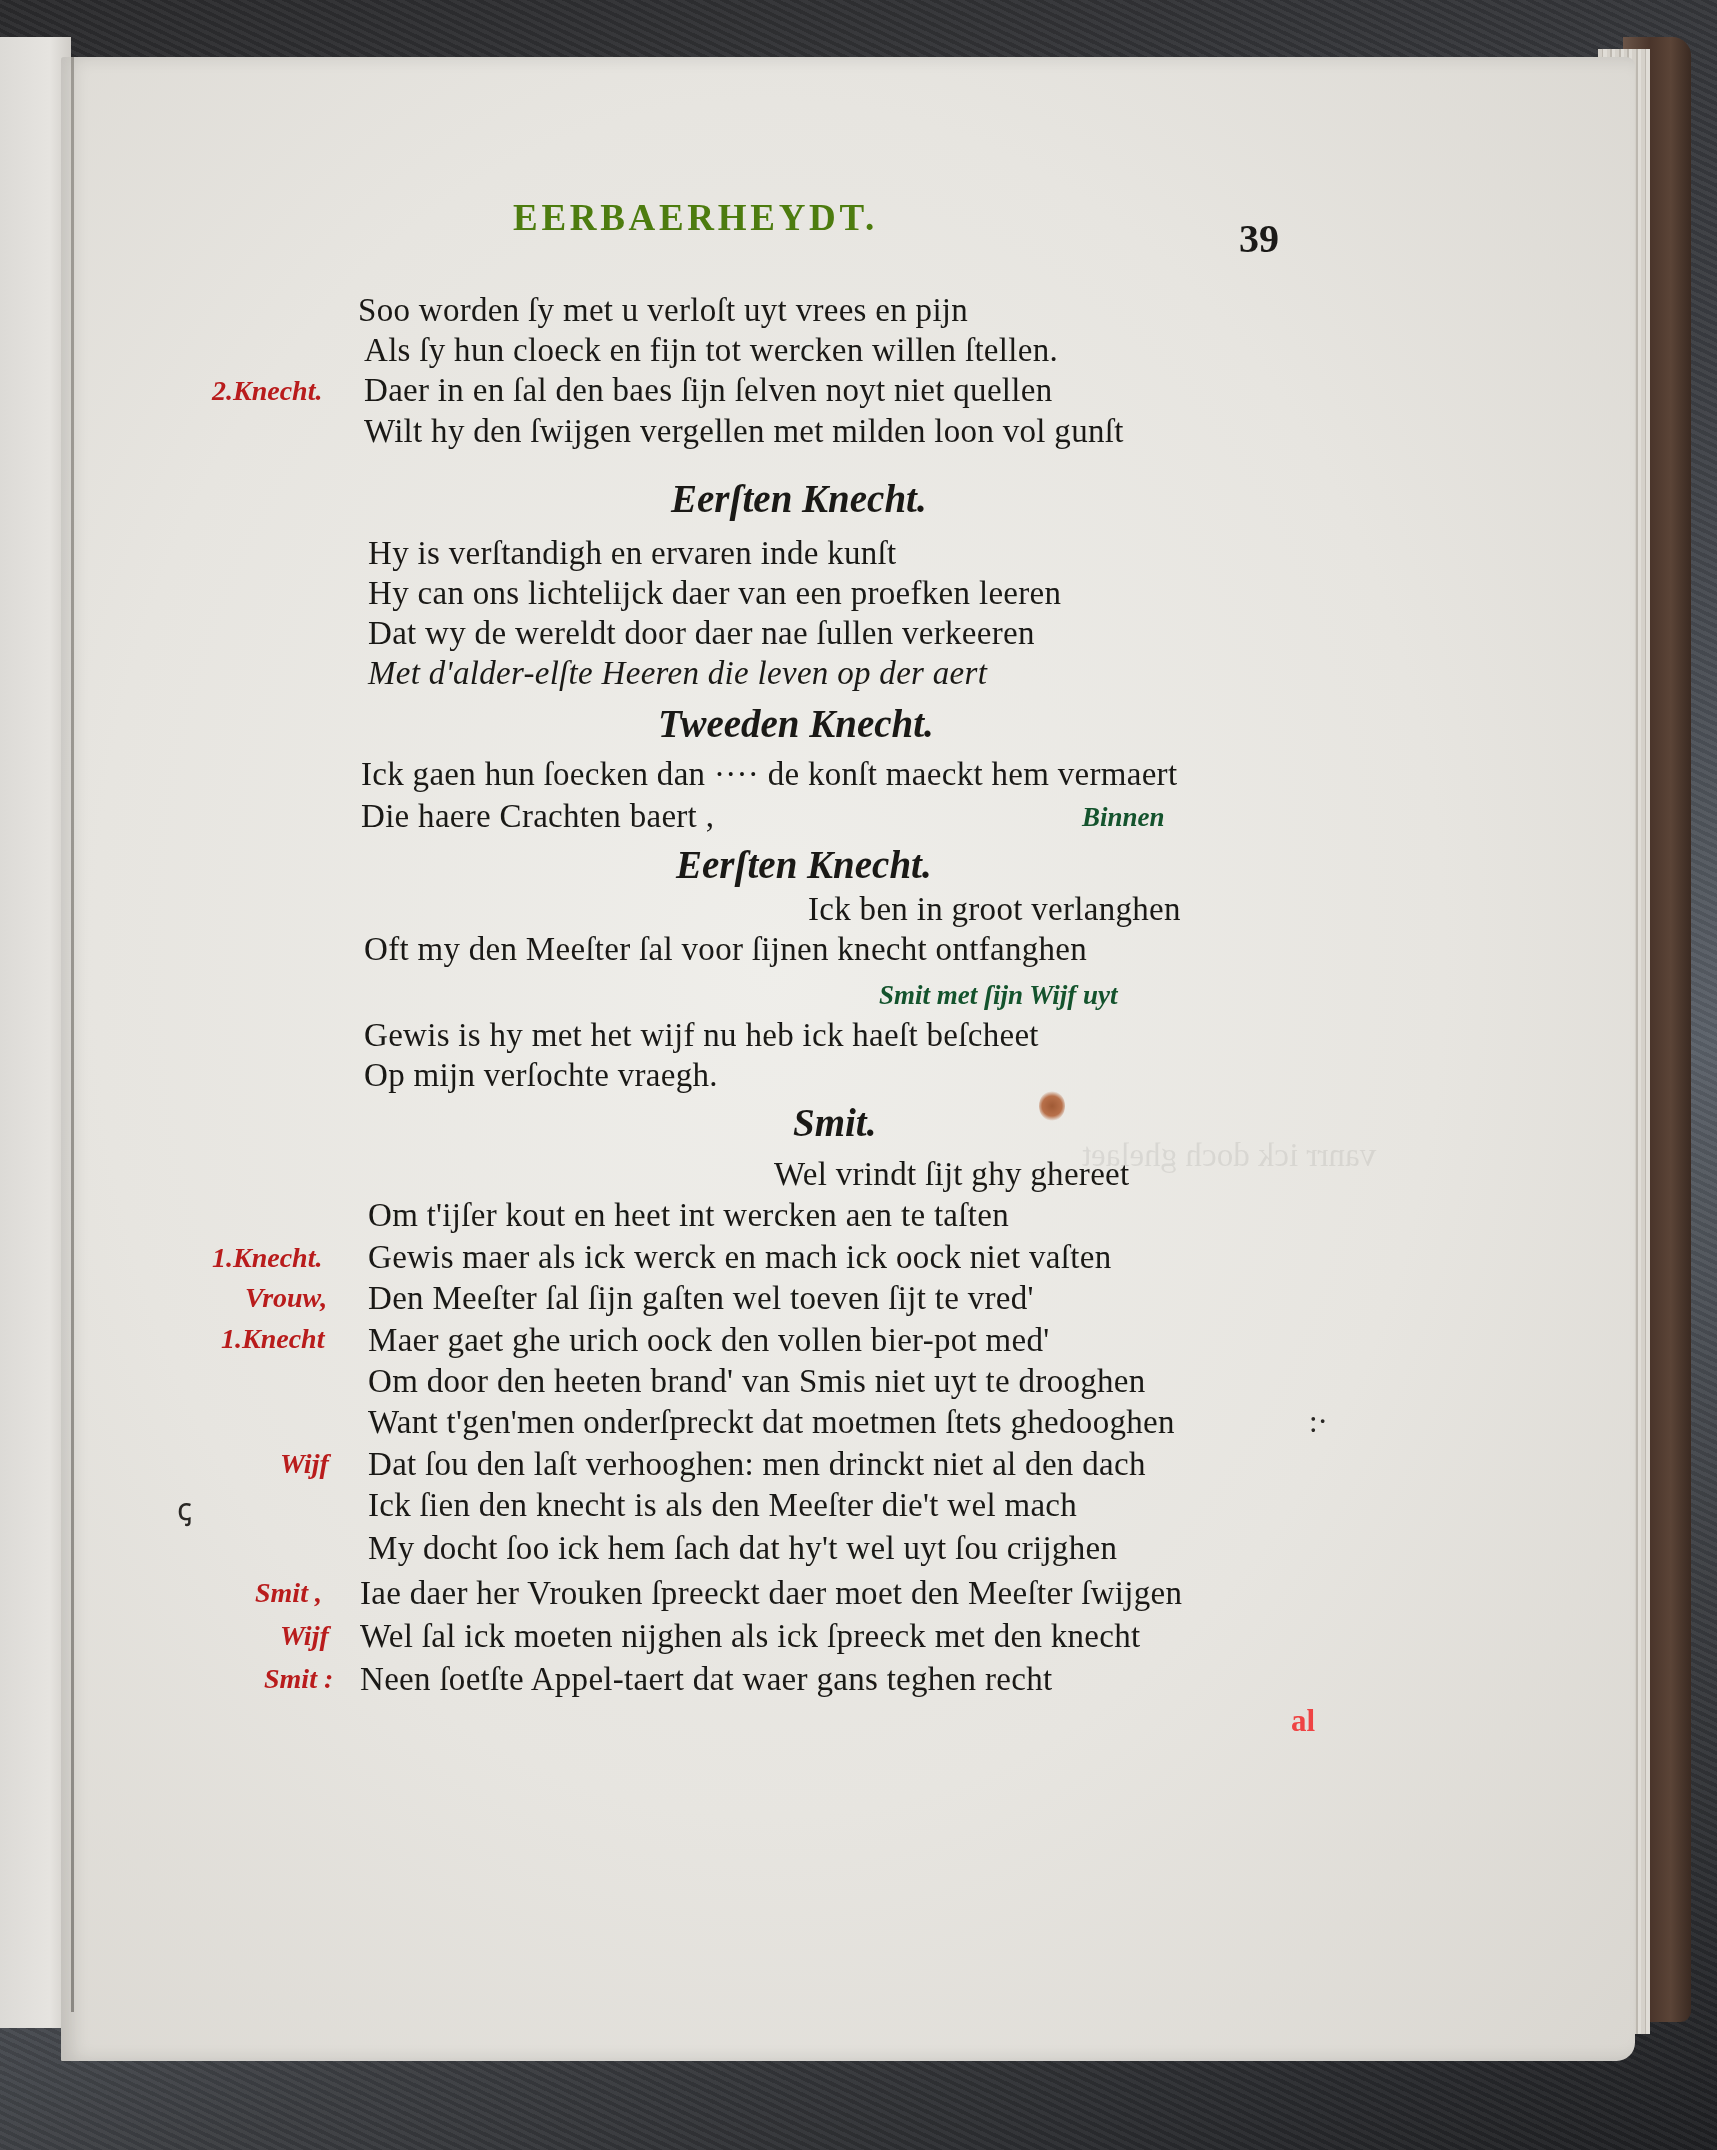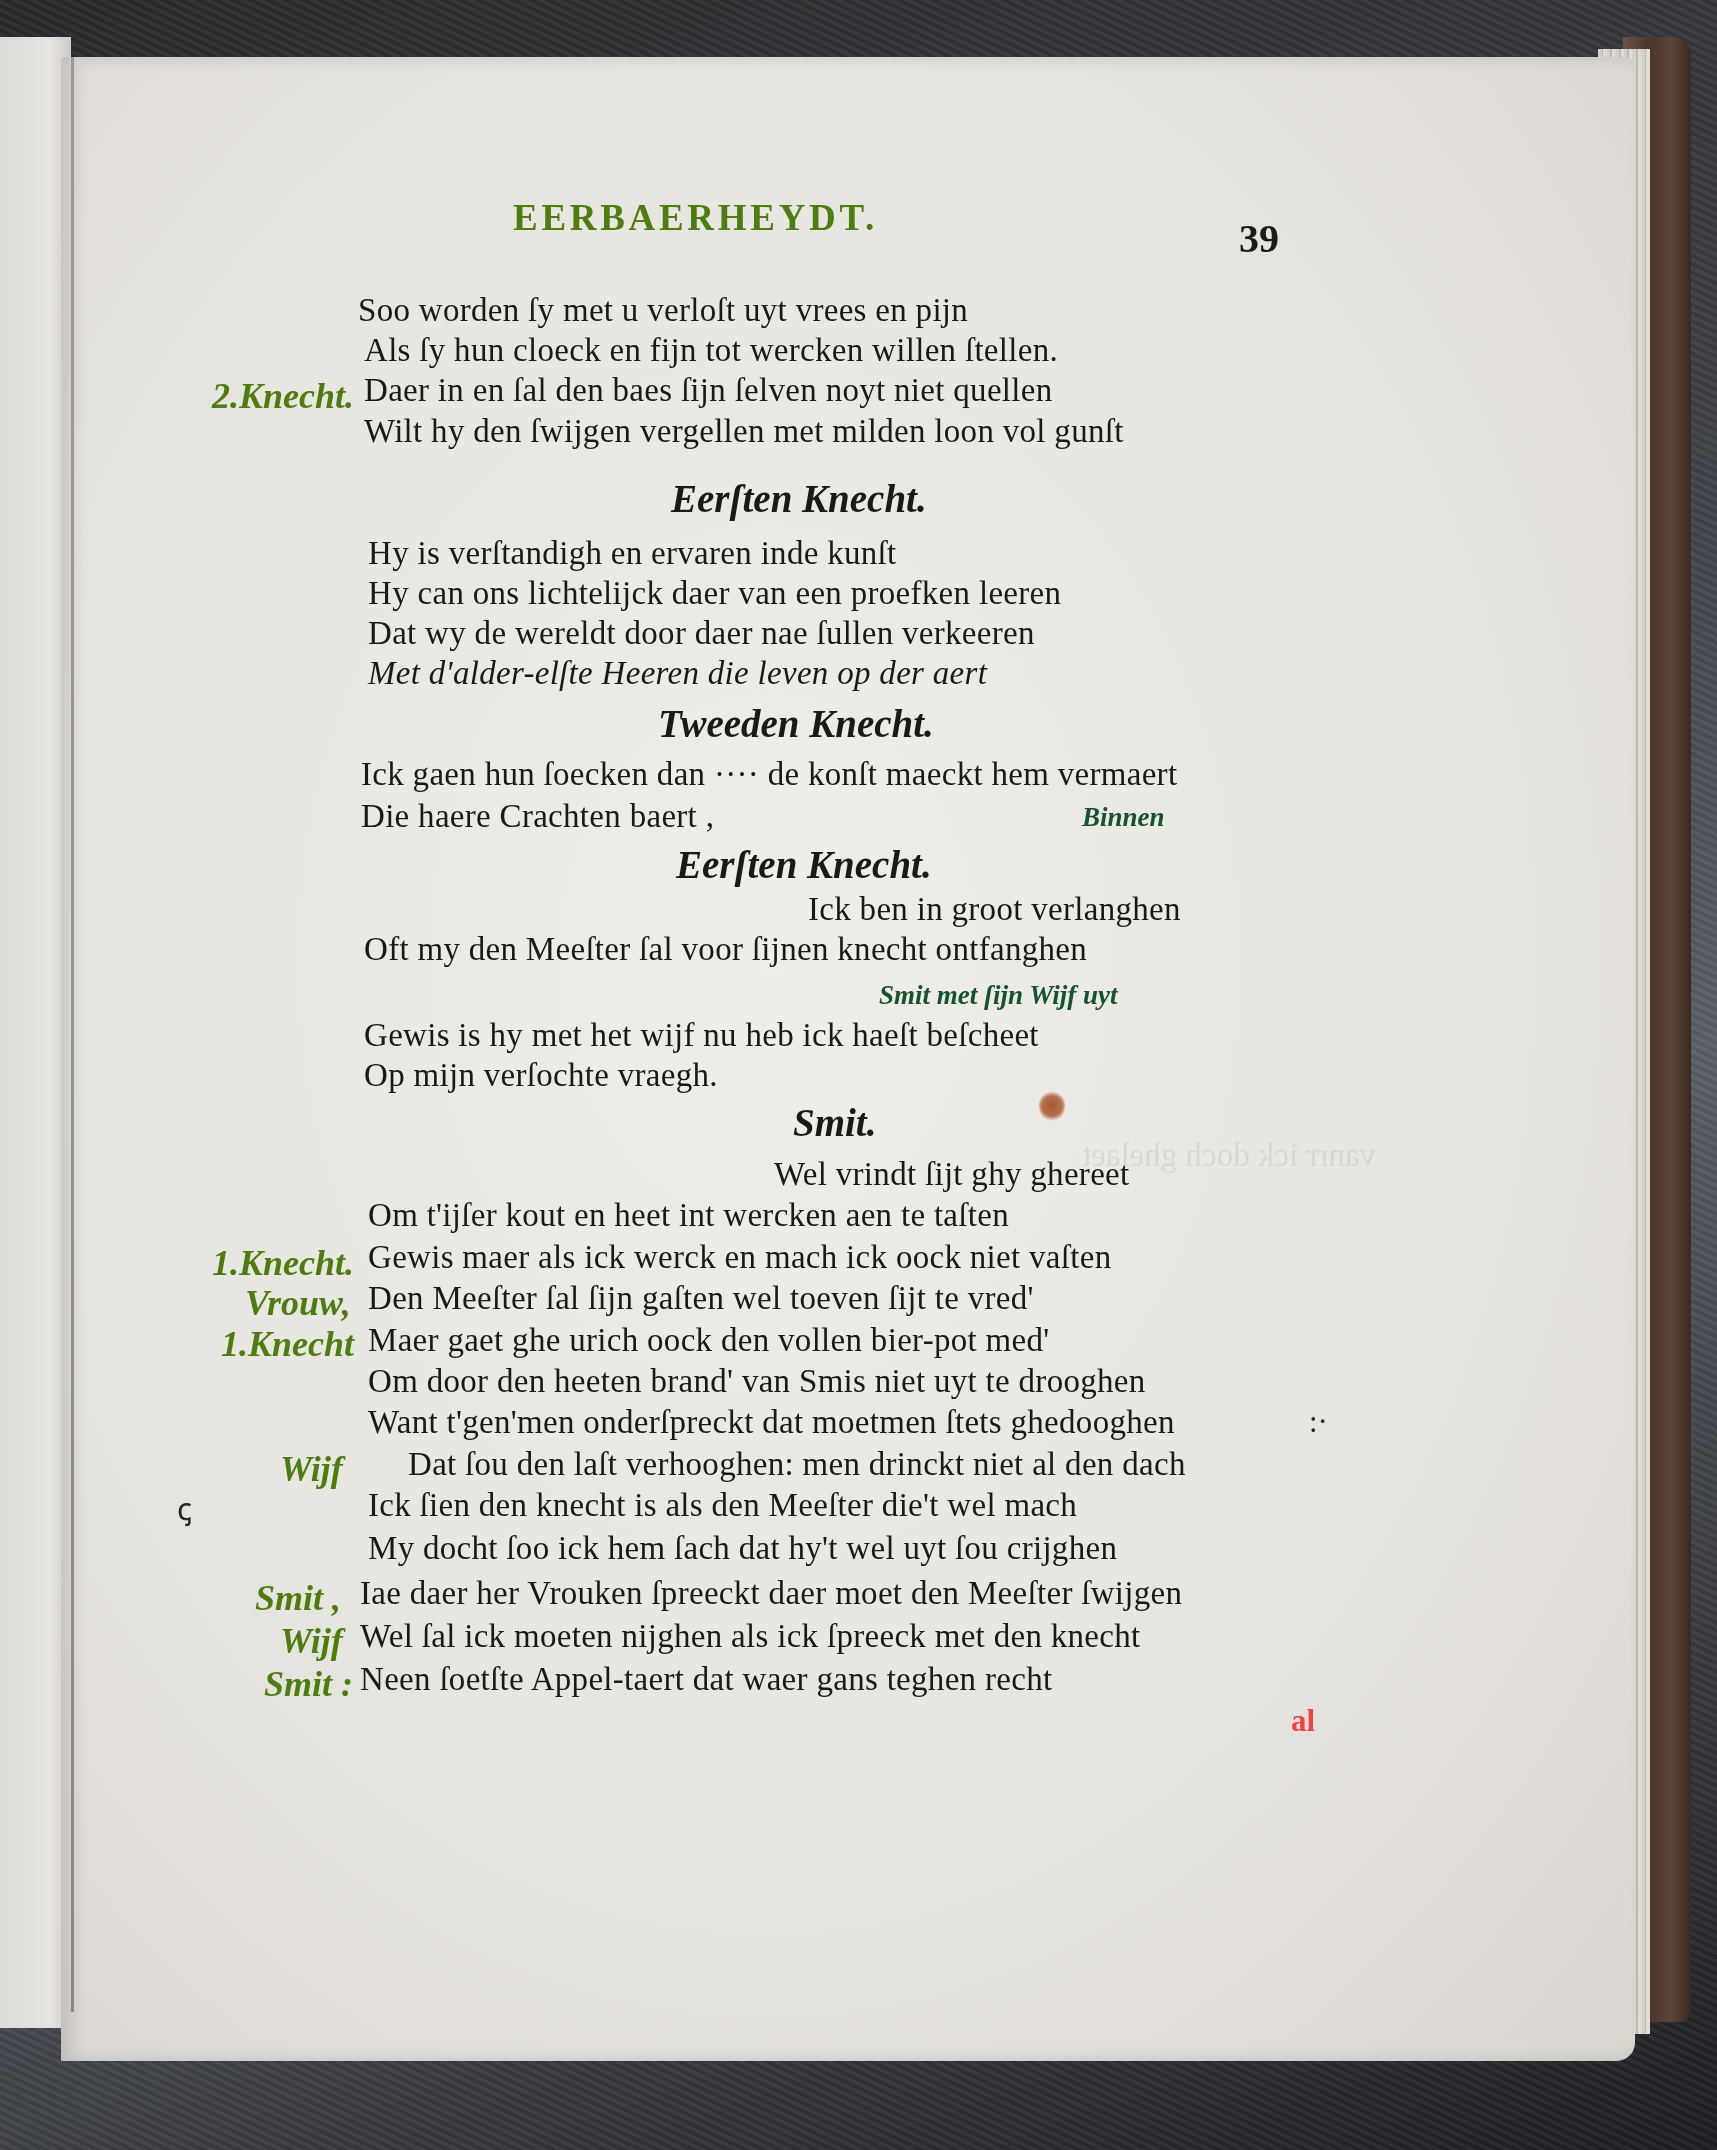--- a/index.html
+++ b/index.html
@@ -52,21 +52,21 @@
     letter-spacing:0.3px;
   }
   .heading {
     position:absolute; white-space:nowrap;
     font-family:"Liberation Serif", serif; font-style:italic; font-weight:bold;
     font-size:39px; color:#1a1916;
   }
   .speaker {
     position:absolute; white-space:nowrap; 
     font-family:"Liberation Serif", serif; font-style:italic; font-weight:bold;
-    font-size:36px; color:#4d7c0f;
+    font-size:28px; color:#b91c1c;
   }
   .stage {
     position:absolute; white-space:nowrap;
     font-family:"Liberation Serif", serif; font-style:italic; font-weight:bold;
     font-size:27px; color:#14532d;
   }
   .catchword {
     position:absolute; left:1291px; top:1703px;
     font-family:"Liberation Serif", serif; font-weight:bold; font-size:31px; color:#ef4444;
   }
@@ -134,21 +134,21 @@
 <div class="speaker" style="left:245px;top:1282px;">Vrouw,</div>
 <div class="line" style="left:368px;top:1280px;">Den Meeſter ſal ſijn gaſten wel toeven ſijt te vred'</div>
 <div class="speaker" style="left:221px;top:1323px;">1.Knecht</div>
 <div class="line" style="left:368px;top:1322px;">Maer gaet ghe urich oock den vollen bier-pot med'</div>
 
 <div class="line" style="left:368px;top:1363px;">Om door den heeten brand' van Smis niet uyt te drooghen</div>
 <div class="line" style="left:368px;top:1404px;">Want t'gen'men onderſpreckt dat moetmen ſtets ghedooghen</div>
 <div class="margin-mark" style="left:1309px;top:1404px;">:·</div>
 
 <div class="speaker" style="left:280px;top:1448px;">Wijf</div>
-<div class="line" style="left:368px;top:1446px;margin-left:40px;">Dat ſou den laſt verhooghen: men drinckt niet al den dach</div>
+<div class="line" style="left:368px;top:1446px;">Dat ſou den laſt verhooghen: men drinckt niet al den dach</div>
 <div class="margin-mark" style="left:177px;top:1487px;">ꞔ</div>
 <div class="line" style="left:368px;top:1487px;">Ick ſien den knecht is als den Meeſter die't wel mach</div>
 <div class="line" style="left:368px;top:1530px;">My docht ſoo ick hem ſach dat hy't wel uyt ſou crijghen</div>
 
 <div class="speaker" style="left:255px;top:1577px;">Smit ,</div>
 <div class="line" style="left:360px;top:1575px;">Iae daer her Vrouken ſpreeckt daer moet den Meeſter ſwijgen</div>
 <div class="speaker" style="left:280px;top:1620px;">Wijf</div>
 <div class="line" style="left:360px;top:1618px;">Wel ſal ick moeten nijghen als ick ſpreeck met den knecht</div>
 <div class="speaker" style="left:264px;top:1663px;">Smit :</div>
 <div class="line" style="left:360px;top:1661px;">Neen ſoetſte Appel-taert dat waer gans teghen recht</div>

